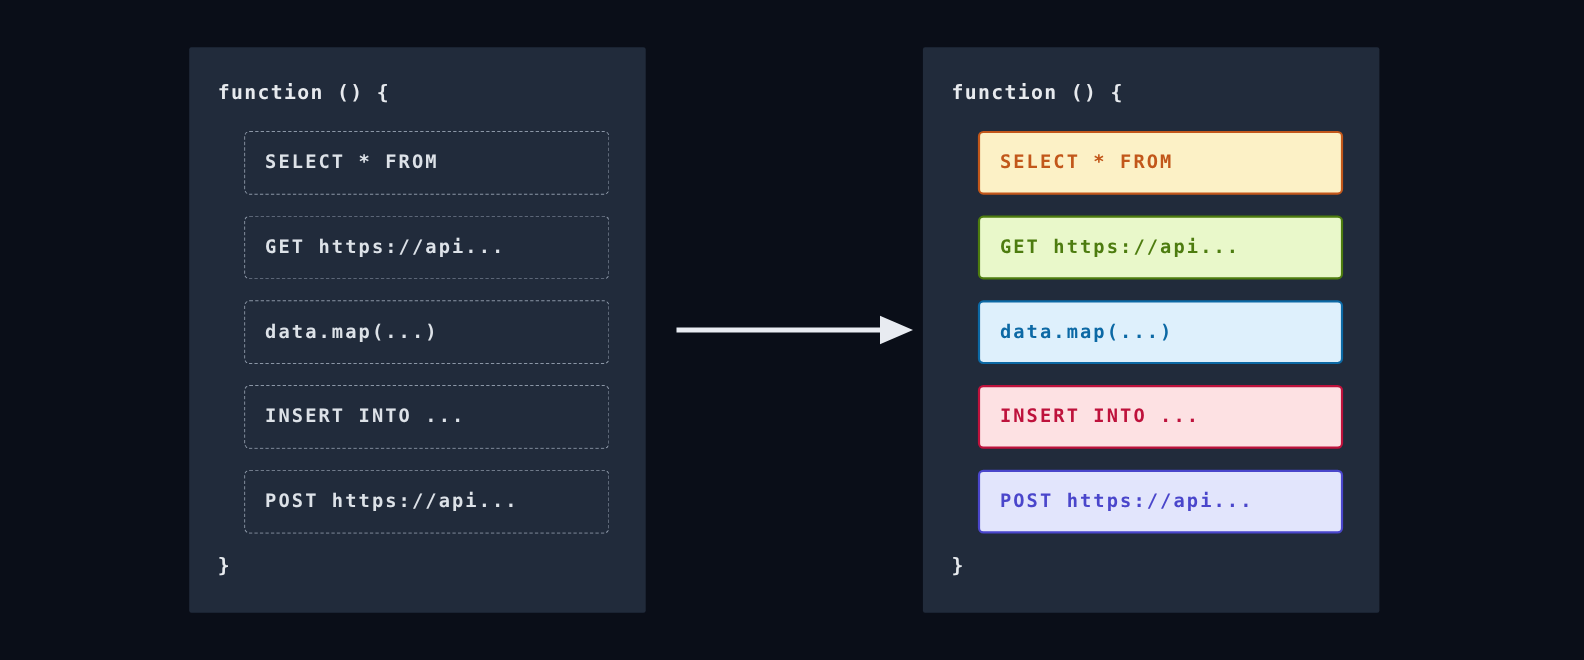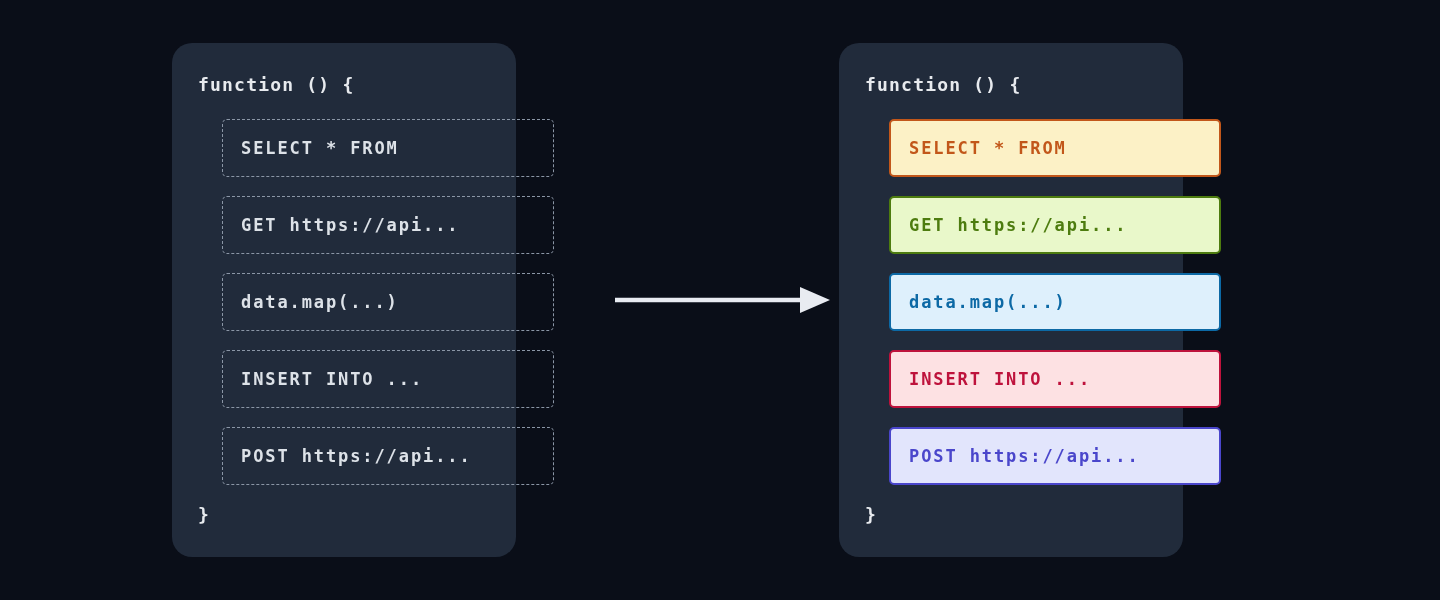--- a/index.html
+++ b/index.html
@@ -8,23 +8,23 @@
 
   .canvas {
     position: relative;
     width: 1440px;
     height: 600px;
   }
 
   .panel {
     position: absolute;
     top: 43px;
-    width: 344px;
+    width: 415px;
     height: 514px;
-    border-radius: 20px;
+    border-radius: 2px;
   }
   .panel-left  { left: 172px; }
   .panel-right { left: 839px; }
 
   .panel-title {
     position: absolute;
     top: 31px;
     left: 26px;
     font-size: 18px;
     font-weight: bold;

